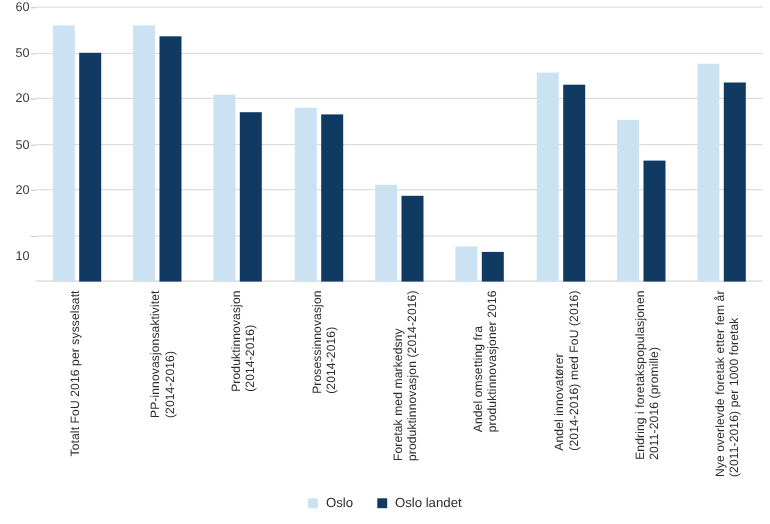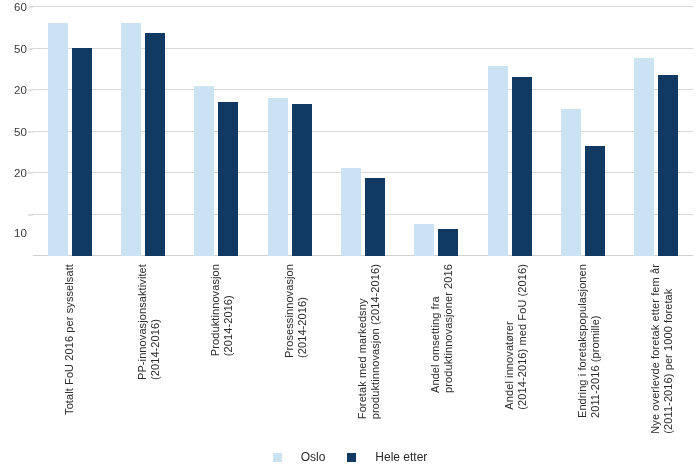--- a/index.html
+++ b/index.html
@@ -115,21 +115,21 @@
     right: 0;
     bottom: 12px;
     display: flex;
     justify-content: center;
     align-items: center;
     gap: 22px;
   }
   .legend-item {
     display: flex;
     align-items: center;
-    gap: 19px;
+    gap: 7px;
   }
   .legend-swatch {
     width: 9px;
     height: 9px;
     display: inline-block;
   }
   .legend-swatch.oslo { background: #cbe2f2; }
   .legend-swatch.hele { background: #103a61; }
   .legend-label {
     font-size: 12px;
@@ -208,17 +208,17 @@
 (2011-2016) per 1000 foretak</div>
     </div>
 
   <div id="legend">
       <div class="legend-item">
         <span class="legend-swatch oslo"></span>
         <span class="legend-label">Oslo</span>
       </div>
       <div class="legend-item">
         <span class="legend-swatch hele"></span>
-        <span class="legend-label">Hele etter</span>
+        <span class="legend-label">Oslo landet</span>
       </div>
     </div>
 
 </div>
 
 </body></html>

